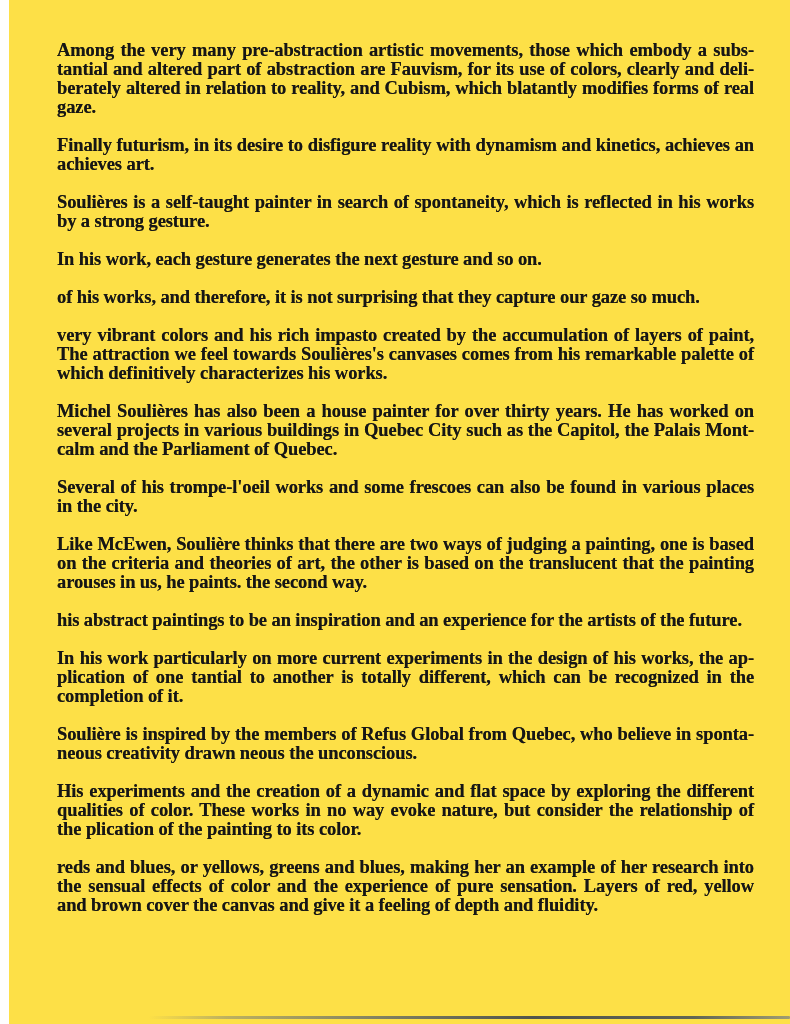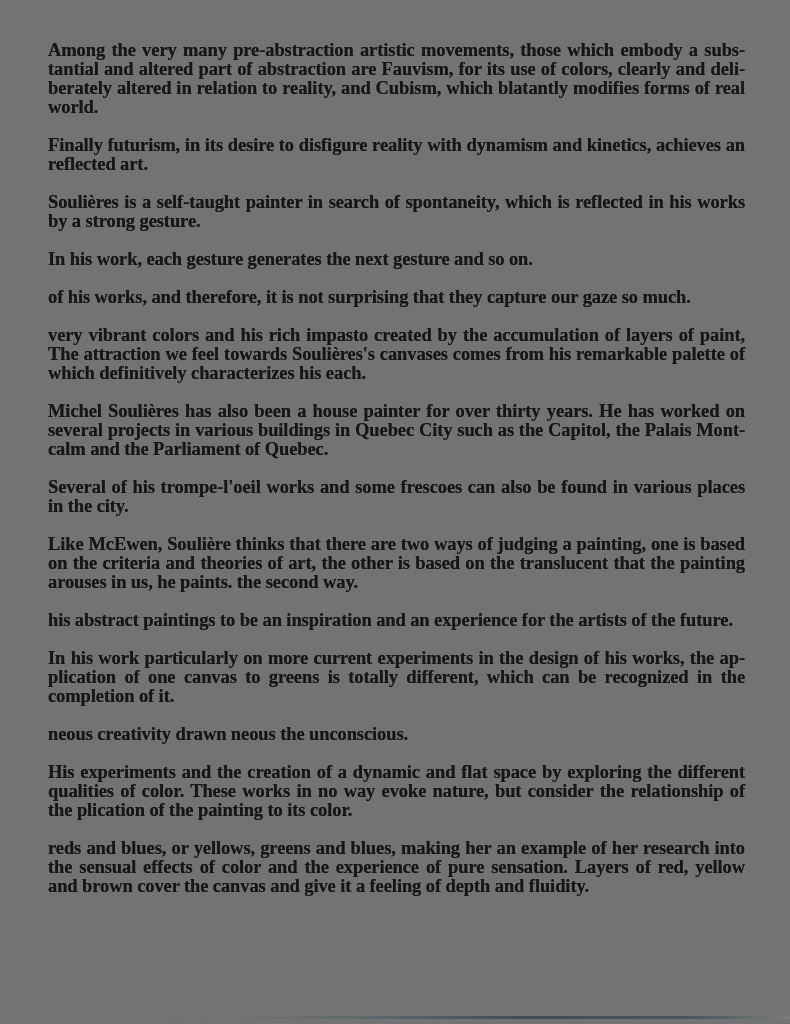--- a/index.html
+++ b/index.html
@@ -10,21 +10,22 @@
     width: 790px;
     height: 1024px;
     position: relative;
     overflow: hidden;
     background: #fefefe;
     font-family: "Liberation Serif", "DejaVu Serif", serif;
   }
   .scan-page {
     position: absolute;
     inset: 0;
-    background: #737373;
+    background: #fde047;
+    margin-left: 9px;
   }
   .text-block {
     position: absolute;
     left: 48px;
     top: 41px;
     width: 697px;
   }
   .paragraph {
     margin: 0 0 19px 0;
     font-weight: bold;
@@ -60,64 +61,65 @@
 </style>
 </head>
 <body>
 
 <div class="scan-page">
   <div class="text-block">
       <div class="paragraph">
         <div class="line">Among the very many pre-abstraction artistic movements, those which embody a subs-</div>
         <div class="line">tantial and altered part of abstraction are Fauvism, for its use of colors, clearly and deli-</div>
         <div class="line">berately altered in relation to reality, and Cubism, which blatantly modifies forms of real</div>
-        <div class="line last">world.</div>
+        <div class="line last">gaze.</div>
       </div>
       <div class="paragraph">
         <div class="line">Finally futurism, in its desire to disfigure reality with dynamism and kinetics, achieves an</div>
-        <div class="line last">reflected art.</div>
+        <div class="line last">achieves art.</div>
       </div>
       <div class="paragraph">
         <div class="line">Soulières is a self-taught painter in search of spontaneity, which is reflected in his works</div>
         <div class="line last">by a strong gesture.</div>
       </div>
       <div class="paragraph">
         <div class="line last">In his work, each gesture generates the next gesture and so on.</div>
       </div>
       <div class="paragraph">
         <div class="line last">of his works, and therefore, it is not surprising that they capture our gaze so much.</div>
       </div>
       <div class="paragraph">
         <div class="line">very vibrant colors and his rich impasto created by the accumulation of layers of paint,</div>
         <div class="line">The attraction we feel towards Soulières's canvases comes from his remarkable palette of</div>
-        <div class="line last">which definitively characterizes his each.</div>
+        <div class="line last">which definitively characterizes his works.</div>
       </div>
       <div class="paragraph">
         <div class="line">Michel Soulières has also been a house painter for over thirty years. He has worked on</div>
         <div class="line">several projects in various buildings in Quebec City such as the Capitol, the Palais Mont-</div>
         <div class="line last">calm and the Parliament of Quebec.</div>
       </div>
       <div class="paragraph">
         <div class="line">Several of his trompe-l'oeil works and some frescoes can also be found in various places</div>
         <div class="line last">in the city.</div>
       </div>
       <div class="paragraph">
         <div class="line">Like McEwen, Soulière thinks that there are two ways of judging a painting, one is based</div>
         <div class="line">on the criteria and theories of art, the other is based on the translucent that the painting</div>
         <div class="line last">arouses in us, he paints. the second way.</div>
       </div>
       <div class="paragraph">
         <div class="line last">his abstract paintings to be an inspiration and an experience for the artists of the future.</div>
       </div>
       <div class="paragraph">
         <div class="line">In his work particularly on more current experiments in the design of his works, the ap-</div>
-        <div class="line">plication of one canvas to greens is totally different, which can be recognized in the</div>
+        <div class="line">plication of one tantial to another is totally different, which can be recognized in the</div>
         <div class="line last">completion of it.</div>
       </div>
       <div class="paragraph">
+        <div class="line">Soulière is inspired by the members of Refus Global from Quebec, who believe in sponta-</div>
         <div class="line last">neous creativity drawn neous the unconscious.</div>
       </div>
       <div class="paragraph">
         <div class="line">His experiments and the creation of a dynamic and flat space by exploring the different</div>
         <div class="line">qualities of color. These works in no way evoke nature, but consider the relationship of</div>
         <div class="line last">the plication of the painting to its color.</div>
       </div>
       <div class="paragraph">
         <div class="line">reds and blues, or yellows, greens and blues, making her an example of her research into</div>
         <div class="line">the sensual effects of color and the experience of pure sensation. Layers of red, yellow</div>

